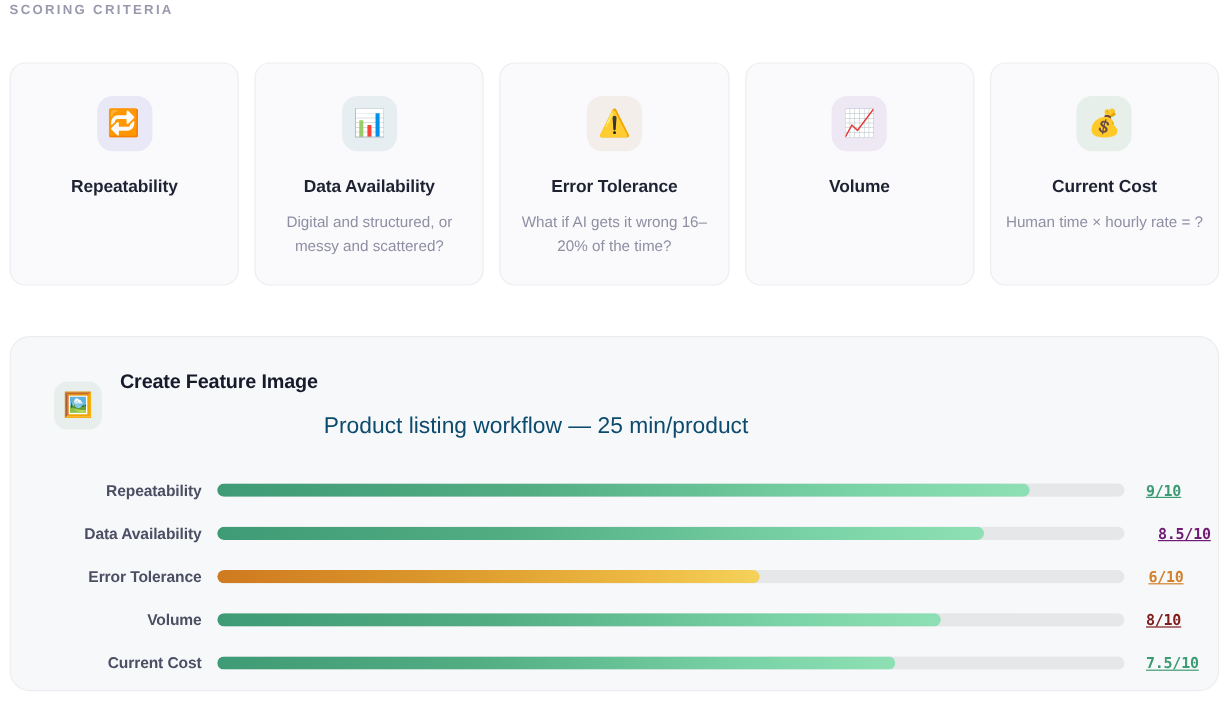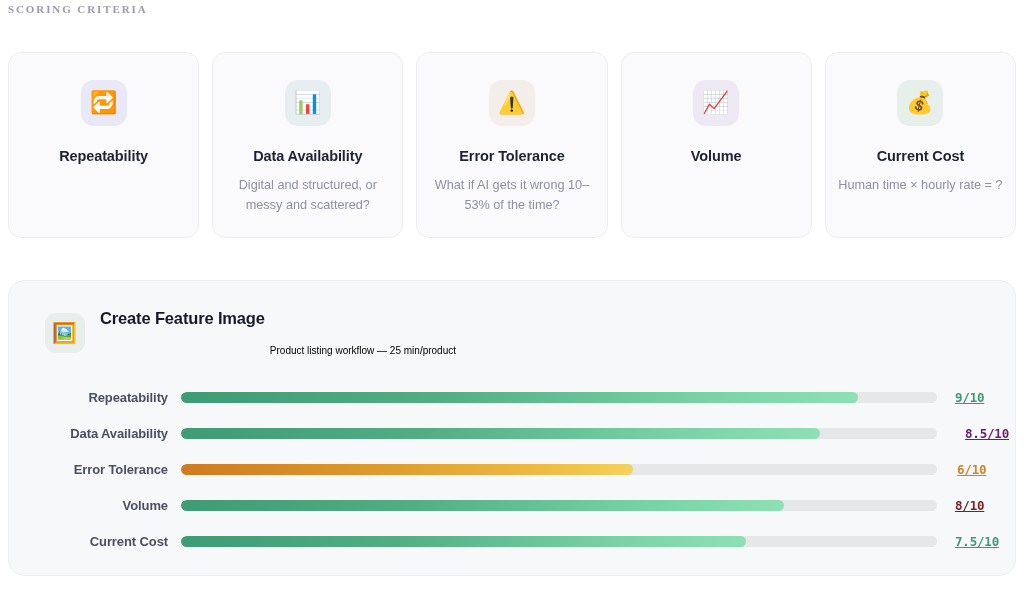--- a/index.html
+++ b/index.html
@@ -17,21 +17,21 @@
     width: 1024px;
     height: 590px;
     overflow: hidden;
   }
 
   
   .section-label {
     position: absolute;
     left: 8px;
     top: 3px;
-    font-family: Liberation Serif, serif;
+    font-family: Liberation Sans, sans-serif;
     font-size: 11px;
     letter-spacing: 1.9px;
     font-weight: 700;
     color: #9a9aae;
     text-transform: uppercase;
   }
 
   
   .criteria-row {
     position: absolute;
@@ -118,22 +118,22 @@
   .sc-heading-text { display: flex; flex-direction: row; gap: 5px; }
 
   .sc-title {
     font-size: 16.5px;
     font-weight: 700;
     color: #171a2b;
     letter-spacing: -0.15px;
   }
 
   .sc-subtitle {
-    font-size: 10px;
-    color: #000000;
+    font-size: 19px;
+    color: #0c4a6e;
     margin-top: 36px;
   }
 
   
   .rows { margin-top: 23px; }
 
   .score-row {
     display: flex;
     align-items: center;
     height: 36px;
@@ -202,21 +202,21 @@
 
     <div class="criteria-card">
       <div class="card-icon" style="background: rgb(231, 238, 241);">📊</div>
       <div class="card-title">Data Availability</div>
       <div class="card-desc">Digital and structured, or messy and scattered?</div>
     </div>
 
     <div class="criteria-card">
       <div class="card-icon" style="background: rgb(243, 238, 234);">⚠️</div>
       <div class="card-title">Error Tolerance</div>
-      <div class="card-desc">What if AI gets it wrong 10–53% of the time?</div>
+      <div class="card-desc">What if AI gets it wrong 16–20% of the time?</div>
     </div>
 
     <div class="criteria-card">
       <div class="card-icon" style="background: rgb(238, 232, 245);">📈</div>
       <div class="card-title">Volume</div>
     </div>
 
     <div class="criteria-card">
       <div class="card-icon" style="background: rgb(231, 239, 235);">💰</div>
       <div class="card-title">Current Cost</div>

